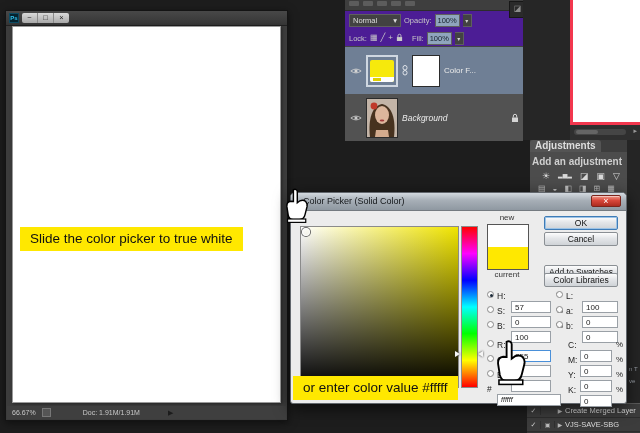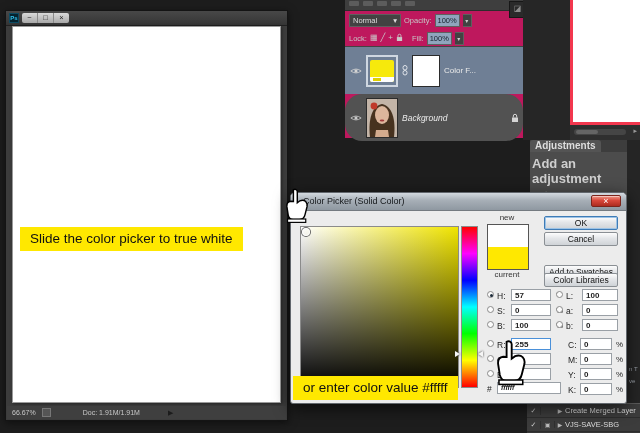--- a/index.html
+++ b/index.html
@@ -26,36 +26,36 @@
   .doc-status .docsize { margin-left:32px; }
   .doc-status .flyout { margin-left:28px; color:#1c1c1c; font-size:7px; }
 
   
   .note { position:absolute; background:#ffe800; color:#111; font-size:13.5px;
           line-height:24px; height:24px; padding:0 10px; white-space:nowrap; z-index:60; }
   .note1 { left:20px; top:227px; z-index:15;text-align:right; }
   .note2 { left:293px; top:376px; }
 
   
-  .layers-panel { position:absolute; left:345px; top:0; width:178px; height:138px; background:#be185d; }
+  .layers-panel { position:absolute; left:345px; top:0; width:178px; height:138px; background:#4c1d95; }
   .lp-filter { height:8px; background:#3e3e3e; border-bottom:1px solid #2c2c2c; display:flex; gap:4px; padding:1px 4px; overflow:hidden; }
   .lp-filter i { width:10px; height:5px; background:#5c5c5c; border-radius:1px; }
   .lp-row { display:flex; align-items:center; gap:3px; padding:0 4px; color:#c7c7c7; font-size:7.5px; }
   .lp-blend { height:19px; }
   .lp-lock { height:16px; border-bottom:1px solid #444; }
   .dropbox { display:flex; align-items:center; justify-content:space-between; background:#424242;
              border:1px solid #5f5f5f; height:13px; padding:0 3px; color:#dedede; box-sizing:border-box; }
   .valbox { background:#8fa5bd; border:1px solid #5f5f5f; height:13px; color:#16202c; padding:0 2px;
             line-height:12px; box-sizing:border-box; }
   .arrbox { background:#424242; border:1px solid #5f5f5f; border-left:none; height:13px; width:9px;
             color:#cfcfcf; text-align:center; line-height:12px; box-sizing:border-box; font-size:6px; }
   .lock-ico { color:#c9c9c9; font-size:8px; line-height:8px; }
   .layer-row { display:flex; align-items:center; gap:4px; padding:0 4px; }
   .layer-sel { background:#6f7f95; height:47px; }
-  .layer-bg  { background:#525252; height:47px;border-radius:17px; }
+  .layer-bg  { background:#525252; height:47px; }
   .eye { width:13px; display:flex; justify-content:center; }
   .fill-thumb-wrap { width:32px; height:32px; border:2px solid #cfd7e1; display:flex; align-items:center;
                      justify-content:center; background:#6f7f95; box-sizing:border-box; }
   .fill-thumb { width:24px; height:22px; background:#f6e90c; border-radius:2px; position:relative; }
   .fill-thumb .slider { position:absolute; left:0; right:0; bottom:0; height:5px; background:#fdfdfd;
                         border-radius:0 0 2px 2px; }
   .fill-thumb .slider i { position:absolute; left:3px; top:1px; width:8px; height:3px; background:#e0d000; }
   .mask-thumb { width:28px; height:32px; background:#ffffff; border:1px solid #2b2b2b; box-sizing:border-box; }
   .layer-name { font-size:8px; color:#eaeaea; flex:1; white-space:nowrap; overflow:hidden; }
   .layer-name.italic { font-style:italic; font-size:8.5px; }
@@ -70,21 +70,21 @@
               border-left:3px solid #f2374e; border-bottom:3px solid #f2374e; box-sizing:border-box; }
   .mini-scroll { position:absolute; left:570px; top:125px; width:70px; height:15px; background:#2f2f2f; }
   .mini-scroll .track { position:absolute; left:4px; top:4px; width:52px; height:6px; background:#454545; border-radius:3px; }
   .mini-scroll .thumbb { position:absolute; left:2px; top:1px; width:22px; height:4px; background:#656565; border-radius:2px; }
   .mini-scroll .arr { position:absolute; right:3px; top:2px; color:#9a9a9a; font-size:7px; }
 
   .adjustments { position:absolute; left:530px; top:140px; width:110px; height:58px; background:#4c4c4c; }
   .adj-tabbar { height:12px; background:#3d3d3d; display:flex; }
   .adj-tab { background:#545454; color:#dddddd; font-size:10px; line-height:12px; padding:0 5px;
              border-radius:3px 3px 0 0; font-weight:bold; }
-  .adj-prompt { color:#cfcfcf; font-size:13px; font-weight:bold; padding:4px 0 0 2px; }
+  .adj-prompt { color:#cfcfcf; font-size:10px; font-weight:bold; padding:4px 0 0 2px; }
   .adj-icons { display:flex; gap:8px; padding:4px 0 0 12px; color:#d8d8d8; font-size:9px; }
   .adj-icons2 { display:flex; gap:7px; padding:3px 0 0 8px; color:#c0c0c0; font-size:8px; }
 
   .behind-col { position:absolute; left:627px; top:140px; width:13px; height:293px; background:#252525; }
   .frag { position:absolute; color:#9aa0a8; font-size:6px; white-space:nowrap; }
 
   
   .actions { position:absolute; left:527px; top:403px; width:113px; height:30px; background:#3c3c3c;
              border-top:1px solid #5a5a5a; }
   .act-row { display:flex; align-items:center; height:13px; border-bottom:1px solid #2d2d2d; }
@@ -129,22 +129,22 @@
              line-height:13px; color:#111; background:linear-gradient(#fdfdfd,#e4e6e9 45%,#cfd3d7);
              border:1px solid #8a8f94; border-radius:2px; box-sizing:border-box; }
   .dlg-btn.focused { border:1px solid #3e7bb6; box-shadow:0 0 0 1px #9cc3e6 inset; }
 
   .cp-row { position:absolute; height:13px; }
   .radio { position:absolute; left:0; top:2px; width:7px; height:7px; border-radius:50%;
            background:#fcfcfc; border:1px solid #8a8a8a; box-sizing:border-box; }
   .radio.sel::after { content:""; position:absolute; left:1.5px; top:1.5px; width:3px; height:3px;
                       border-radius:50%; background:#1c2b3a; }
   .f-label { position:absolute; left:10px; top:2px; font-size:8.5px; color:#222; }
-  .f-input { position:absolute; top:0; height:12px; background:#fff; border:1px solid #9aa0a6;
-             font-size:8px; color:#222; padding:1px 0 0 3px; box-sizing:border-box;font-weight:bold; }
+  .f-input { position:absolute; top:12px; height:12px; background:#fff; border:1px solid #9aa0a6;
+             font-size:8px; color:#222; padding:1px 0 0 3px; box-sizing:border-box; }
   .f-input.focused { border:1px solid #4a90d9; }
   .f-unit { position:absolute; top:2px; font-size:8px; color:#222; }
 
   .hand-cursor { position:absolute; z-index:70; }
 
   .clip-sliver { overflow:hidden; }
 </style>
 </head>
 <body>
 

